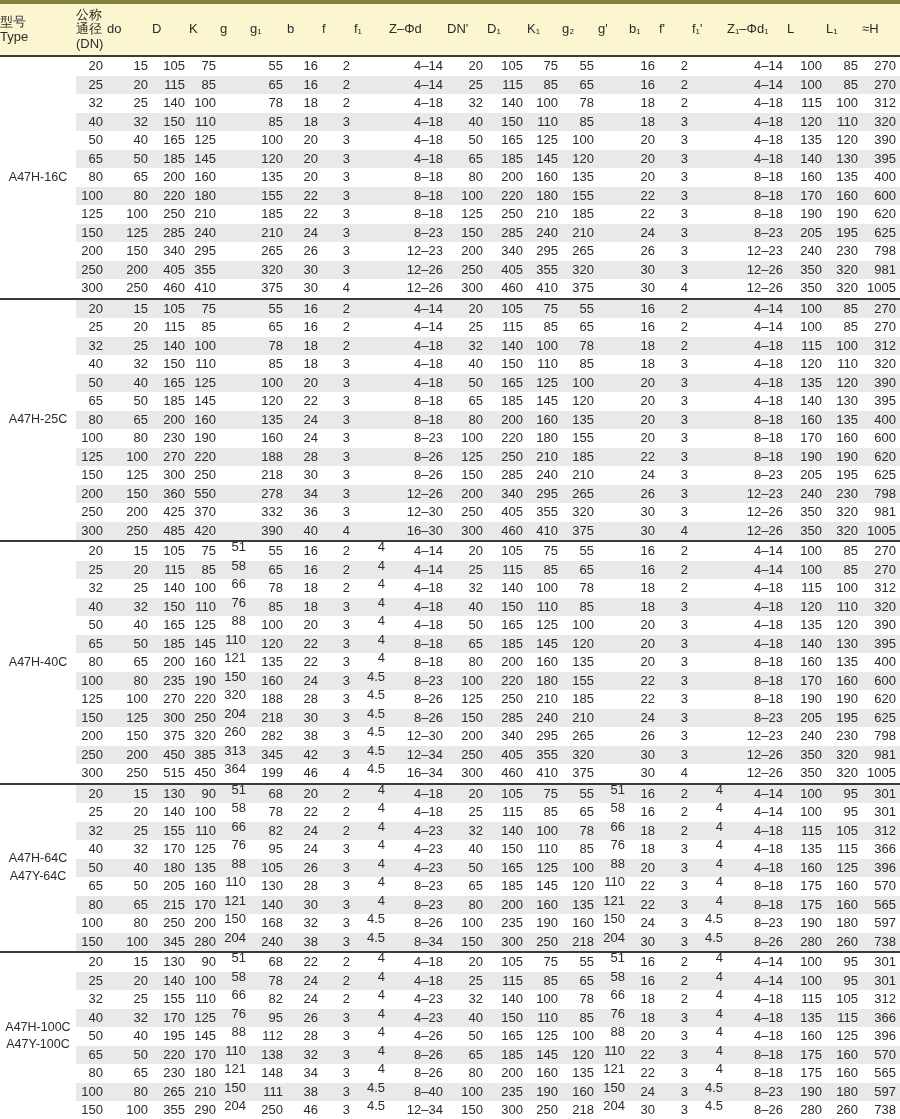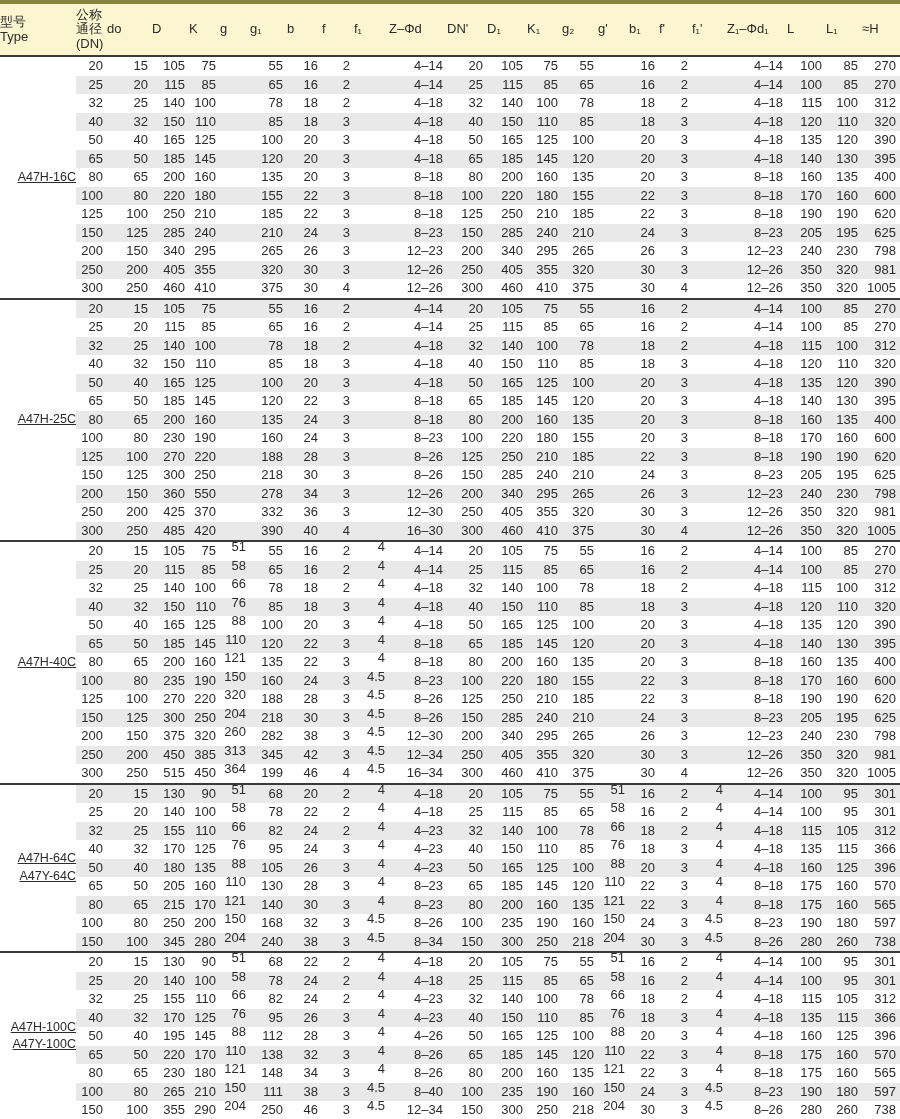--- a/index.html
+++ b/index.html
@@ -33,27 +33,27 @@
     height: 18.5px;
     font-size: 13px;
     line-height: 18.5px;
     padding: 0 4px 0 0;
     text-align: right;
     white-space: nowrap;
     overflow: visible;
   }
 
   tbody td.type-cell {
+    text-align: center;
     padding: 0;
     font-size: 12.5px;
     line-height: 1.4;
     white-space: pre-line;
     vertical-align: middle;
     background: #ffffff;
-    text-decoration: underline;
   }
 
   tbody tr:nth-child(even) td:not(.type-cell) { background: var(--zebra, #E9E9E9); }
 
   tr.group-start td { border-top: 2px solid var(--rule, #3a3a3a); }
 
   td.raised > span { position: relative; top: -4px; display: inline-block; }
 
   
   col.w0  { width: 76px; } col.w1  { width: 31px; } col.w2  { width: 45px; }

